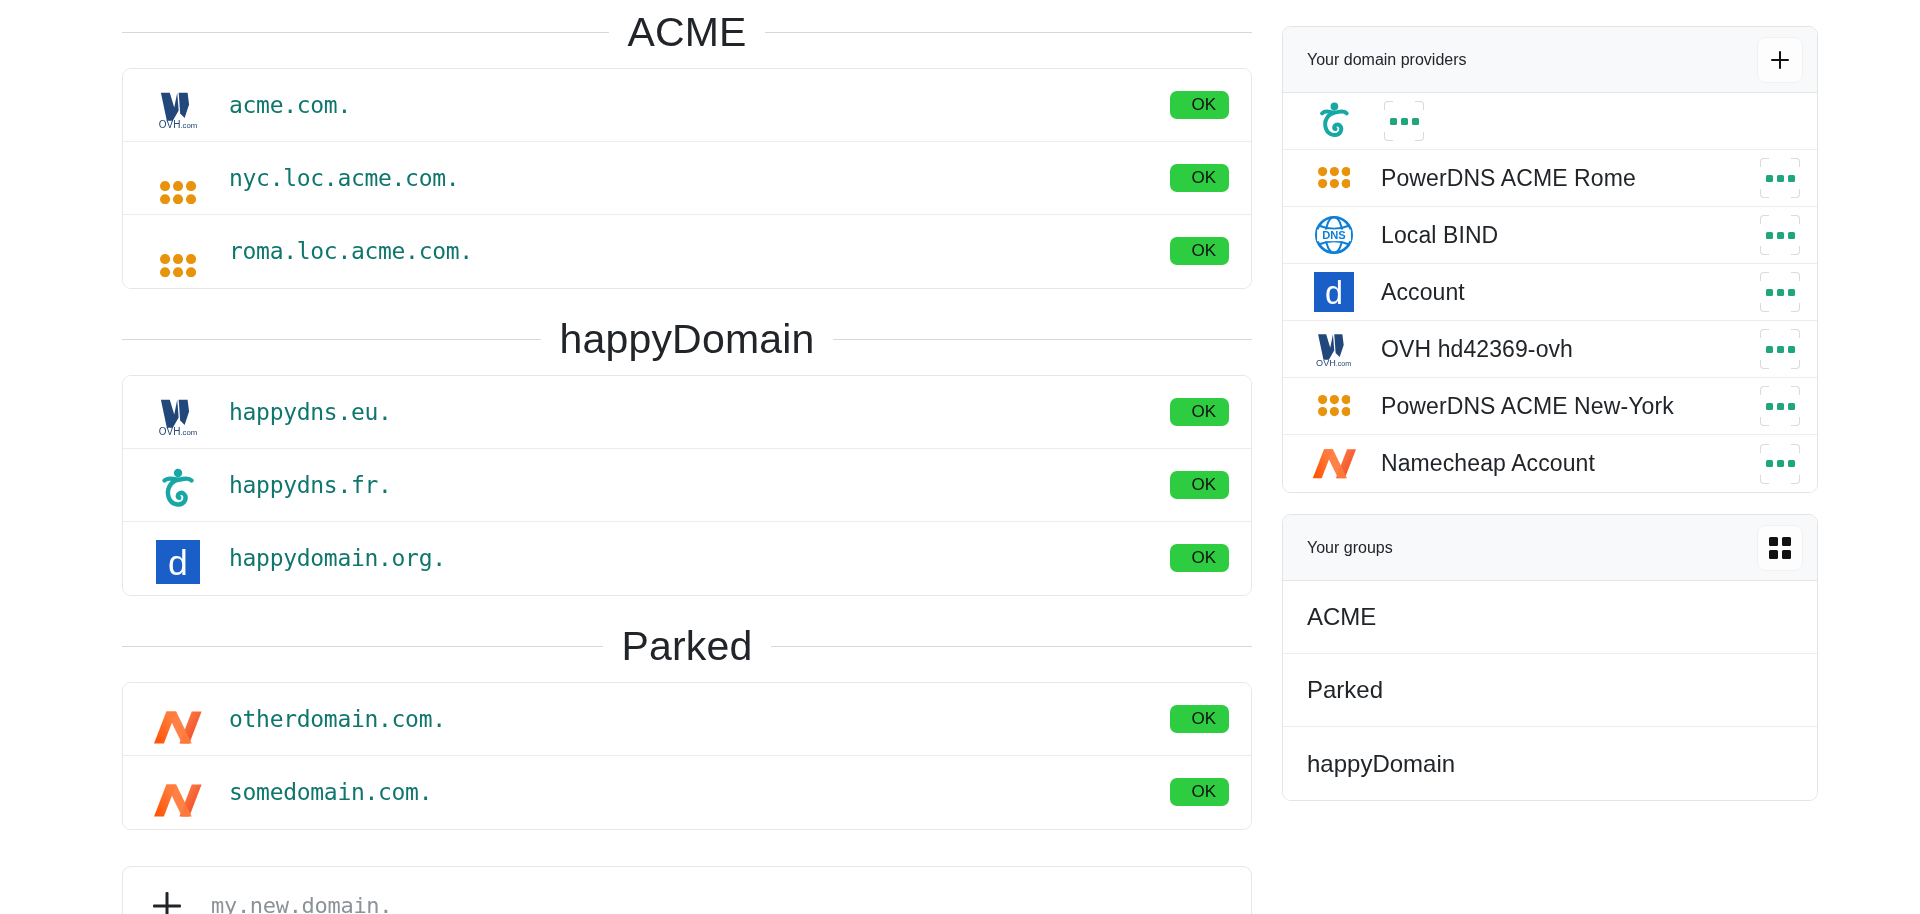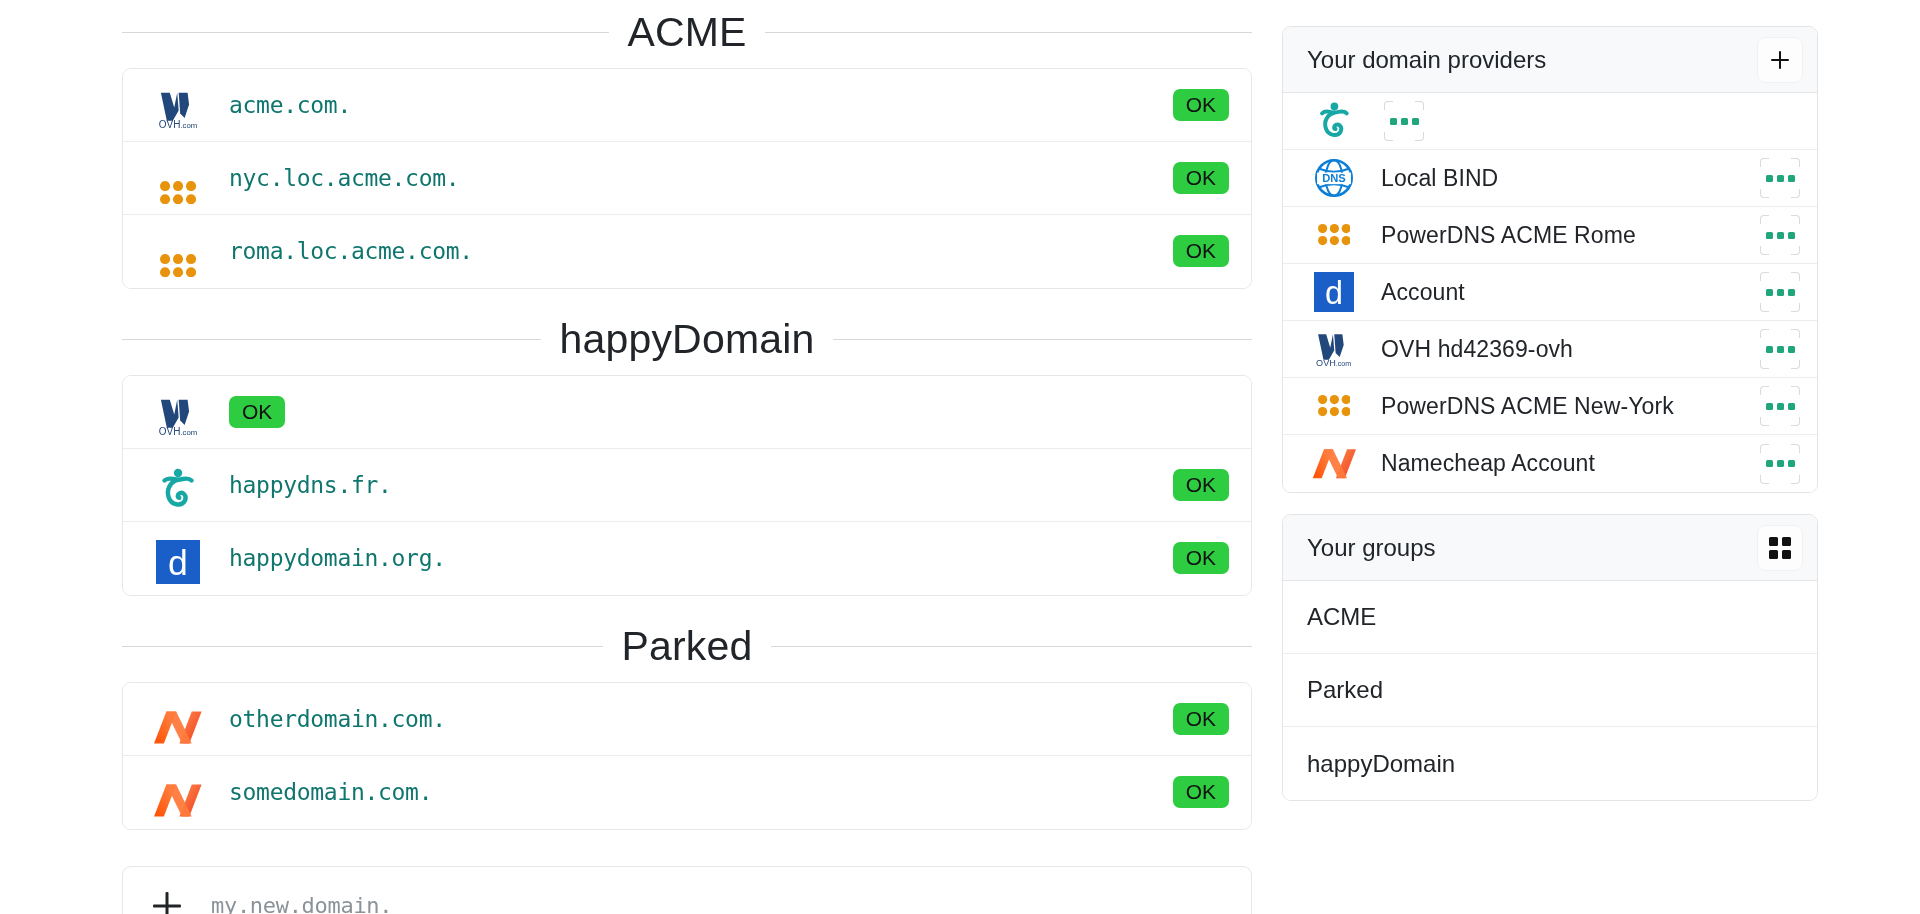--- a/index.html
+++ b/index.html
@@ -84,26 +84,26 @@
     font-family: "DejaVu Sans Mono", "Liberation Mono", monospace;
     font-size: 23px;
     letter-spacing: -0.3px;
     color: #0f766e;
     flex: 1 1 auto;
     white-space: nowrap;
   }
 
   .badge-ok {
     font-family: "Liberation Sans", sans-serif;
-    font-size: 21px;
+    font-size: 17px;
     font-weight: 400;
     color: #111111;
     background: #2ecc40;
     border-radius: 7px;
-    padding: 5px 13px 6px 13px;
+    padding: 5px 13px 6px 21px;
     line-height: 1;
     flex: 0 0 auto;
   }
 
   
   .add-domain {
     margin-top: 36px;
     border: 1px solid #e6e6e6;
     border-radius: 9px;
     height: 80px;
@@ -158,21 +158,21 @@
 
   .panel-header {
     background: #f8f9fa;
     border-bottom: 1px solid #e4e4e4;
     height: 66px;
     display: flex;
     align-items: center;
     padding: 0 14px 0 24px;
   }
   .panel-title {
-    font-size: 24px;
+    font-size: 16px;
     font-weight: 400;
     color: #212529;
     flex: 1 1 auto;
     white-space: nowrap;
   }
 
   .hdr-btn {
     width: 46px;
     height: 46px;
     border-radius: 8px;
@@ -327,20 +327,21 @@
         </div>
         <div class="domain-card">
           <div class="domain-row">
             <span class="domain-logo">
               <svg class="lg" width="51.919999999999995" height="44" viewBox="0 0 70 56">
         <path d="M12 6 L24 6 L30 26 L34 6 L36 30 L28 44 L20 44 Z" fill="#22477a"></path>
         <path d="M36 6 L48 6 L50 22 L44 40 L38 34 Z" fill="#22477a"></path>
         <text x="35" y="53" font-family="'Liberation Sans',sans-serif" font-size="13.5" fill="#22477a" text-anchor="middle">OVH<tspan font-size="10.5">.com</tspan></text>
       </svg>
             </span>
+            <span class="domain-name">happydns.eu.</span>
             <span class="badge-ok">OK</span>
           </div>
           <div class="domain-row">
             <span class="domain-logo">
               <svg class="lg" width="36.08" height="44" viewBox="0 0 42 52">
         <circle cx="21" cy="7" r="5" fill="#17a8a5"></circle>
         <path d="M5 16 C10 11 15 15 21 15 C27 15 32 11 37 16" stroke="#17a8a5" stroke-width="5.2" fill="none" stroke-linecap="round"></path>
         <path d="M21 15 C11 18 7 27 10 36 C13 45 25 47 29 40 C32 34 27 29 23 31 C20 32.5 20 36 22.5 36.5" stroke="#17a8a5" stroke-width="5.2" fill="none" stroke-linecap="round" stroke-linejoin="round"></path>
       </svg>
             </span>
@@ -438,53 +439,53 @@
               <span class="corner c2"></span>
               <span class="corner c3"></span>
               <span class="corner c4"></span>
               <i></i>
               <i></i>
               <i></i>
             </span>
           </div>
           <div class="prov-row">
             <span class="prov-logo">
+              <svg class="lg" width="32.8" height="21.200000000000003" viewBox="0 0 32.8 21.200000000000003">
+                <circle cx="4.6000000000000005" cy="4.6000000000000005" r="4.6000000000000005" fill="#e8930c"></circle>
+                <circle cx="16.4" cy="4.6000000000000005" r="4.6000000000000005" fill="#e8930c"></circle>
+                <circle cx="28.2" cy="4.6000000000000005" r="4.6000000000000005" fill="#e8930c"></circle>
+                <circle cx="4.6000000000000005" cy="16.6" r="4.6000000000000005" fill="#e8930c"></circle>
+                <circle cx="16.4" cy="16.6" r="4.6000000000000005" fill="#e8930c"></circle>
+                <circle cx="28.2" cy="16.6" r="4.6000000000000005" fill="#e8930c"></circle>
+              </svg>
+            </span>
+            <span class="prov-name">PowerDNS ACME Rome</span>
+            <span class="dots-btn">
+              <span class="corner c1"></span>
+              <span class="corner c2"></span>
+              <span class="corner c3"></span>
+              <span class="corner c4"></span>
+              <i></i>
+              <i></i>
+              <i></i>
+            </span>
+          </div>
+          <div class="prov-row">
+            <span class="prov-logo">
               <svg class="lg" width="40" height="40" viewBox="0 0 52 52">
         <circle cx="26" cy="26" r="23" fill="none" stroke="#0d7fd6" stroke-width="3.4"></circle>
         <ellipse cx="26" cy="26" rx="11" ry="23" fill="none" stroke="#0d7fd6" stroke-width="2.6"></ellipse>
         <line x1="3" y1="26" x2="49" y2="26" stroke="#0d7fd6" stroke-width="2.6"></line>
         <path d="M7 14 Q26 22 45 14" fill="none" stroke="#0d7fd6" stroke-width="2.6"></path>
         <path d="M7 38 Q26 30 45 38" fill="none" stroke="#0d7fd6" stroke-width="2.6"></path>
         <rect x="4" y="19" width="44" height="15" fill="#ffffff"></rect>
         <text x="26" y="31.5" font-family="'Liberation Sans',sans-serif" font-size="14.5" font-weight="bold" fill="#0d7fd6" text-anchor="middle">DNS</text>
       </svg>
             </span>
             <span class="prov-name">Local BIND</span>
-            <span class="dots-btn">
-              <span class="corner c1"></span>
-              <span class="corner c2"></span>
-              <span class="corner c3"></span>
-              <span class="corner c4"></span>
-              <i></i>
-              <i></i>
-              <i></i>
-            </span>
-          </div>
-          <div class="prov-row">
-            <span class="prov-logo">
-              <svg class="lg" width="32.8" height="21.200000000000003" viewBox="0 0 32.8 21.200000000000003">
-                <circle cx="4.6000000000000005" cy="4.6000000000000005" r="4.6000000000000005" fill="#e8930c"></circle>
-                <circle cx="16.4" cy="4.6000000000000005" r="4.6000000000000005" fill="#e8930c"></circle>
-                <circle cx="28.2" cy="4.6000000000000005" r="4.6000000000000005" fill="#e8930c"></circle>
-                <circle cx="4.6000000000000005" cy="16.6" r="4.6000000000000005" fill="#e8930c"></circle>
-                <circle cx="16.4" cy="16.6" r="4.6000000000000005" fill="#e8930c"></circle>
-                <circle cx="28.2" cy="16.6" r="4.6000000000000005" fill="#e8930c"></circle>
-              </svg>
-            </span>
-            <span class="prov-name">PowerDNS ACME Rome</span>
             <span class="dots-btn">
               <span class="corner c1"></span>
               <span class="corner c2"></span>
               <span class="corner c3"></span>
               <span class="corner c4"></span>
               <i></i>
               <i></i>
               <i></i>
             </span>
           </div>

